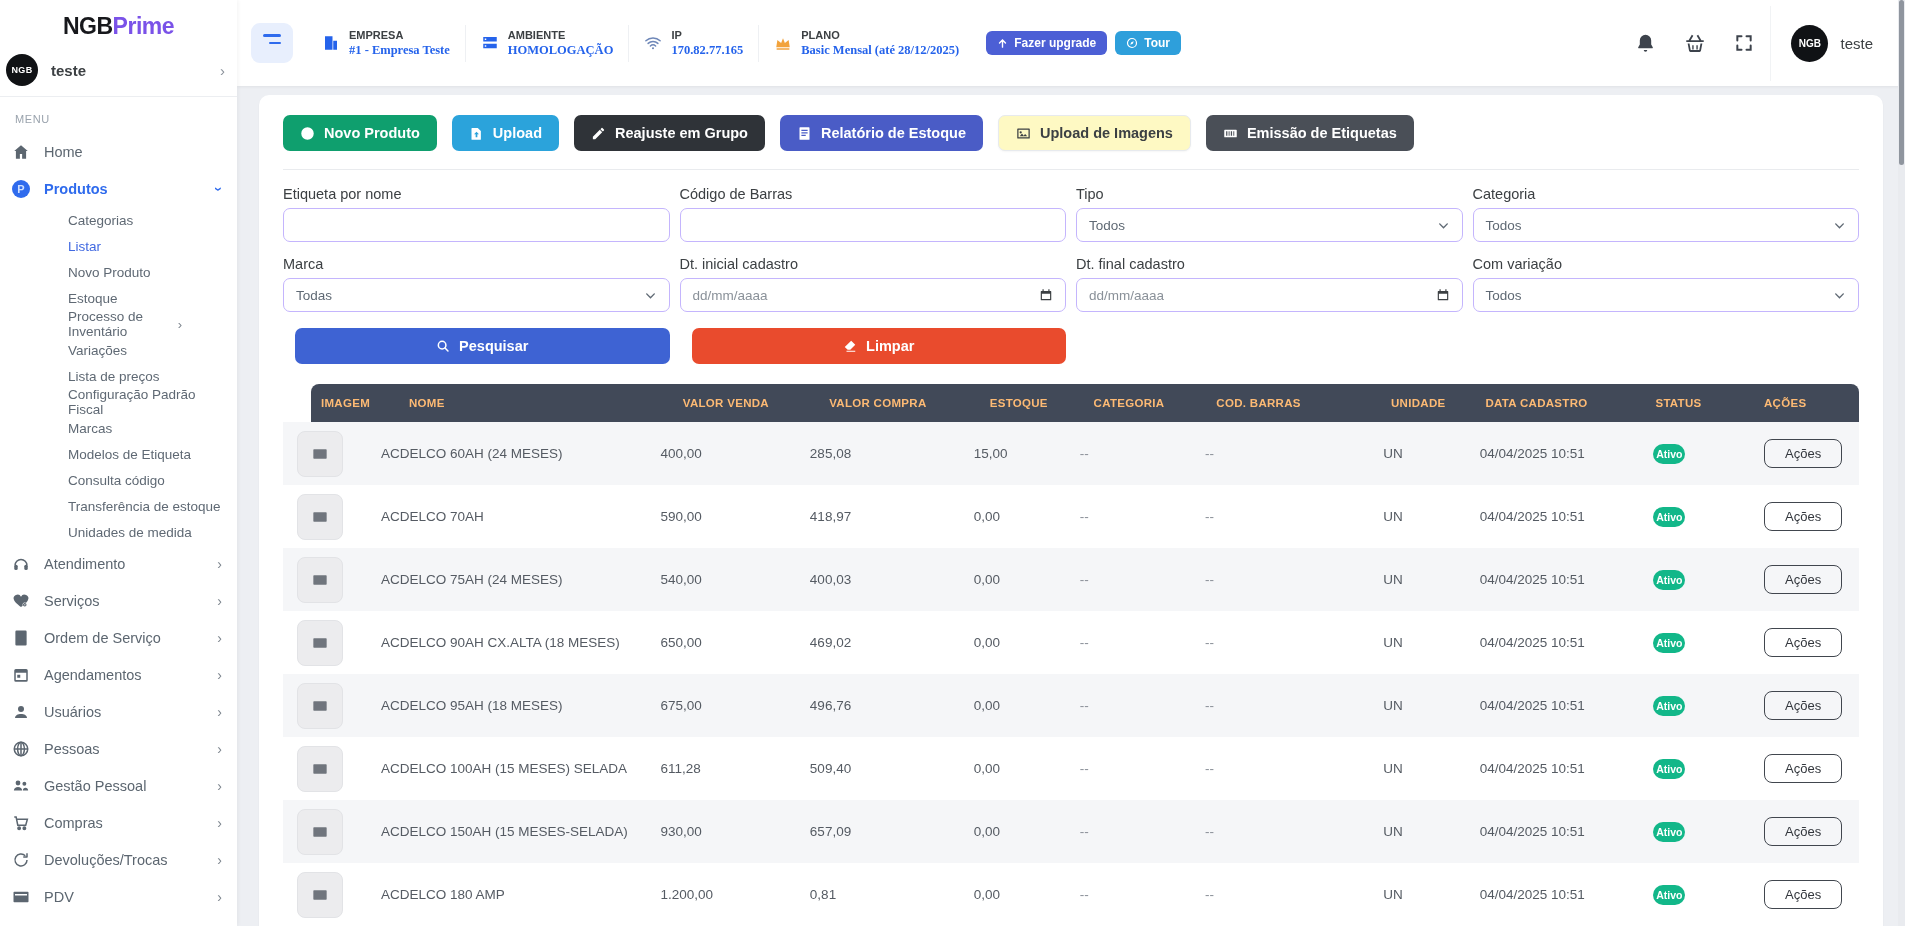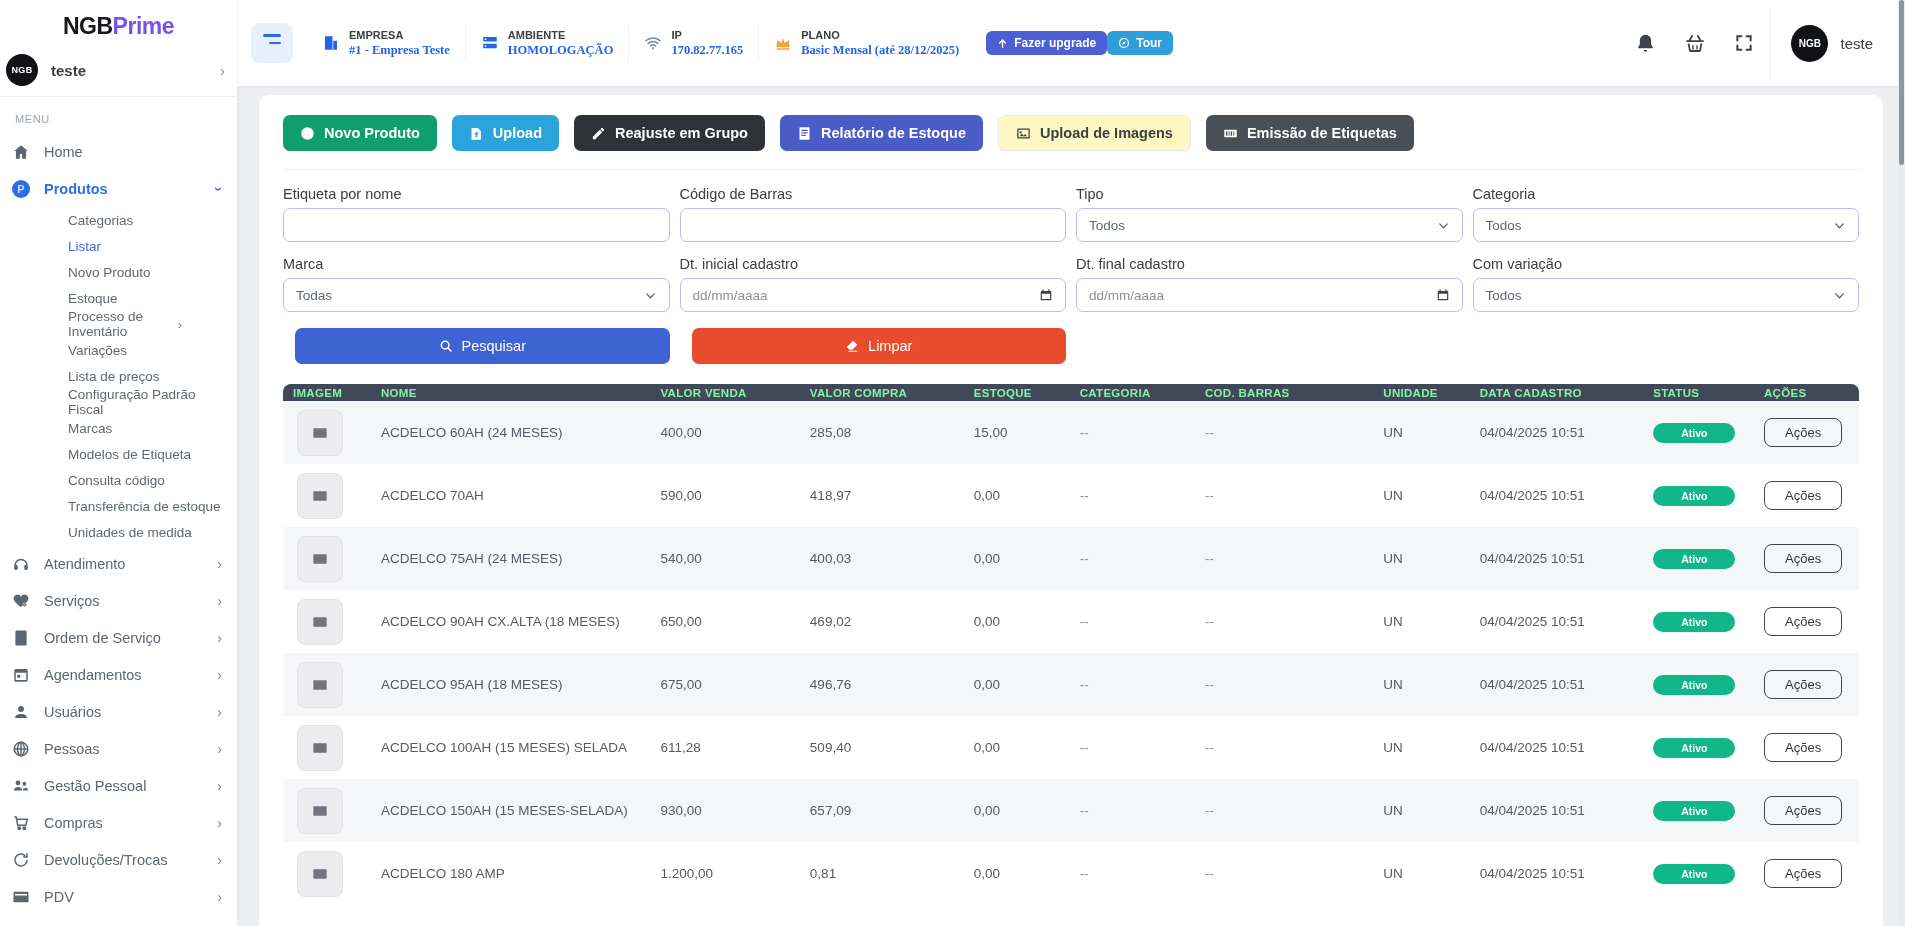--- a/index.html
+++ b/index.html
@@ -50,21 +50,21 @@
   .hamburger i { display:block; height:2.5px; border-radius:2px; background:#2f6bed; }
   .hamburger i:nth-child(1){ width:18px; }
   .hamburger i:nth-child(2){ width:12px; align-self:flex-start; margin-left:12px; }
   .chips { display:flex; align-items:stretch; margin-left:14px; }
   .chip { display:flex; align-items:center; gap:9px; padding:4px 15px; border-left:1px solid #eef0f3; }
   .chip:first-child { border-left:none; }
   .chip .cicon { width:18px; height:18px; flex:0 0 auto; }
   .chip .ctxt { display:flex; flex-direction:column; gap:2px; }
   .chip .clabel { font-size:11px; font-weight:bold; color:#3c4043; }
   .chip .cvalue { font-size:12.5px; font-weight:bold; color:#2563eb;font-family:Liberation Serif, serif; }
-  .badges { display:flex; gap:0; margin-left:12px; }
+  .badges { display:flex; gap:8px; margin-left:12px; }
   .badge { display:inline-flex; align-items:center; gap:6px; height:24px; padding:0 11px;
            border-radius:6px; color:#fff; font-size:12px; font-weight:bold; cursor:pointer; border:none; }
   .badge.upgrade { background:#4c5fd5; }
   .badge.tour { background:#2e9fdb; }
   .top-actions { margin-left:auto; display:flex; align-items:center; gap:28px; padding-right:16px; }
   .icon-btn { background:none; border:none; padding:0; cursor:pointer; color:#3d434c; }
   .user-panel { display:flex; align-items:center; gap:12px; padding:0 22px 0 20px; height:75px;
                 background:#fff; border-left:1px solid #f1f3f5; cursor:pointer; }
   .avatar-lg { width:37px; height:37px; border-radius:50%; background:#101215; color:#fff;
                display:flex; align-items:center; justify-content:center; font-size:10px; font-weight:bold; }
@@ -89,40 +89,40 @@
 
   .filters { display:grid; grid-template-columns:repeat(4,1fr); column-gap:10px; row-gap:14px; margin-top:16px; }
   .field .flabel { display:block; font-size:14.5px; color:#3c4043; margin-bottom:6px; }
   .control { height:34px; width:100%; border:1px solid #c4b5fd; border-radius:7px; background:#fff;
              display:flex; align-items:center; justify-content:space-between; padding:0 12px;
              font-size:13.5px; color:#5f6974; cursor:pointer; }
   input.control { cursor:text; color:#3c4043; }
   .control .ph { color:#8a9199; }
   .control .sel-chev, .control .cal { color:#5f6974; flex:0 0 auto; }
   .filter-actions { display:grid; grid-template-columns:repeat(4,1fr); column-gap:10px; margin-top:16px; }
-  .btn-wide { height:36px; border-radius:7px; border:none; color:#fff; font-size:14.5px; font-weight:normal;
+  .btn-wide { height:36px; border-radius:7px; border:none; color:#fff; font-size:14.5px; font-weight:bold;
               display:flex; align-items:center; justify-content:center; gap:9px; cursor:pointer;
               font-family:"Liberation Sans", sans-serif;margin-left:12px; }
   .btn-pesquisar { background:#3e63d3; }
   .btn-limpar { background:#e94b2d; }
 
   
   .table { margin-top:20px; --cols: 88px 2.9fr 1.55fr 1.7fr 1.1fr 1.3fr 1.85fr 1fr 1.8fr 1.15fr 105px; }
-  .thead { display:grid; grid-template-columns:var(--cols); background:#414958; color:#86efac;
-           border-radius:8px 8px 0 0; height:17px; align-items:center; }
+  .thead { display:grid; grid-template-columns:var(--cols); background:#414958; color:#fdba74;
+           border-radius:8px 8px 0 0; height:38px; align-items:center;margin-left:28px; }
   .thead .th { font-size:11.5px; font-weight:bold; letter-spacing:.3px; padding:0 10px; white-space:nowrap; }
   .trow { display:grid; grid-template-columns:var(--cols); align-items:center; height:63px;
           font-size:13.5px; color:#555b63; }
   .trow:nth-child(odd) { background:#f5f6f8; }
   .trow .td { padding:0 10px; white-space:nowrap; overflow:hidden; }
   .imgbox { width:46px; height:46px; border-radius:8px; background:#ececee; border:1px solid #e2e3e6;
             display:flex; align-items:center; justify-content:center; margin-left:4px; }
   .muted { color:#8a9098; }
   .pill { display:inline-block; background:#12b789; color:#fff; font-size:10.5px; font-weight:bold;
-          padding:4px 28px; border-radius:20px; }
+          padding:4px 3px; border-radius:20px; }
   .acoes-btn { background:transparent; border:1px solid #41464e; border-radius:8px; padding:6px 20px;
                font-size:13px; color:#33373d; cursor:pointer; font-family:"Liberation Sans", sans-serif; }
 
   
   .scrollbar { position:absolute; right:0; top:0; width:7px; height:926px; background:#e9ebef; z-index:10; }
   .scrollbar .thumb { position:absolute; top:0; left:1px; width:5px; height:165px; border-radius:3px; background:#8f959e; }
 </style>
 </head>
 <body>
 

